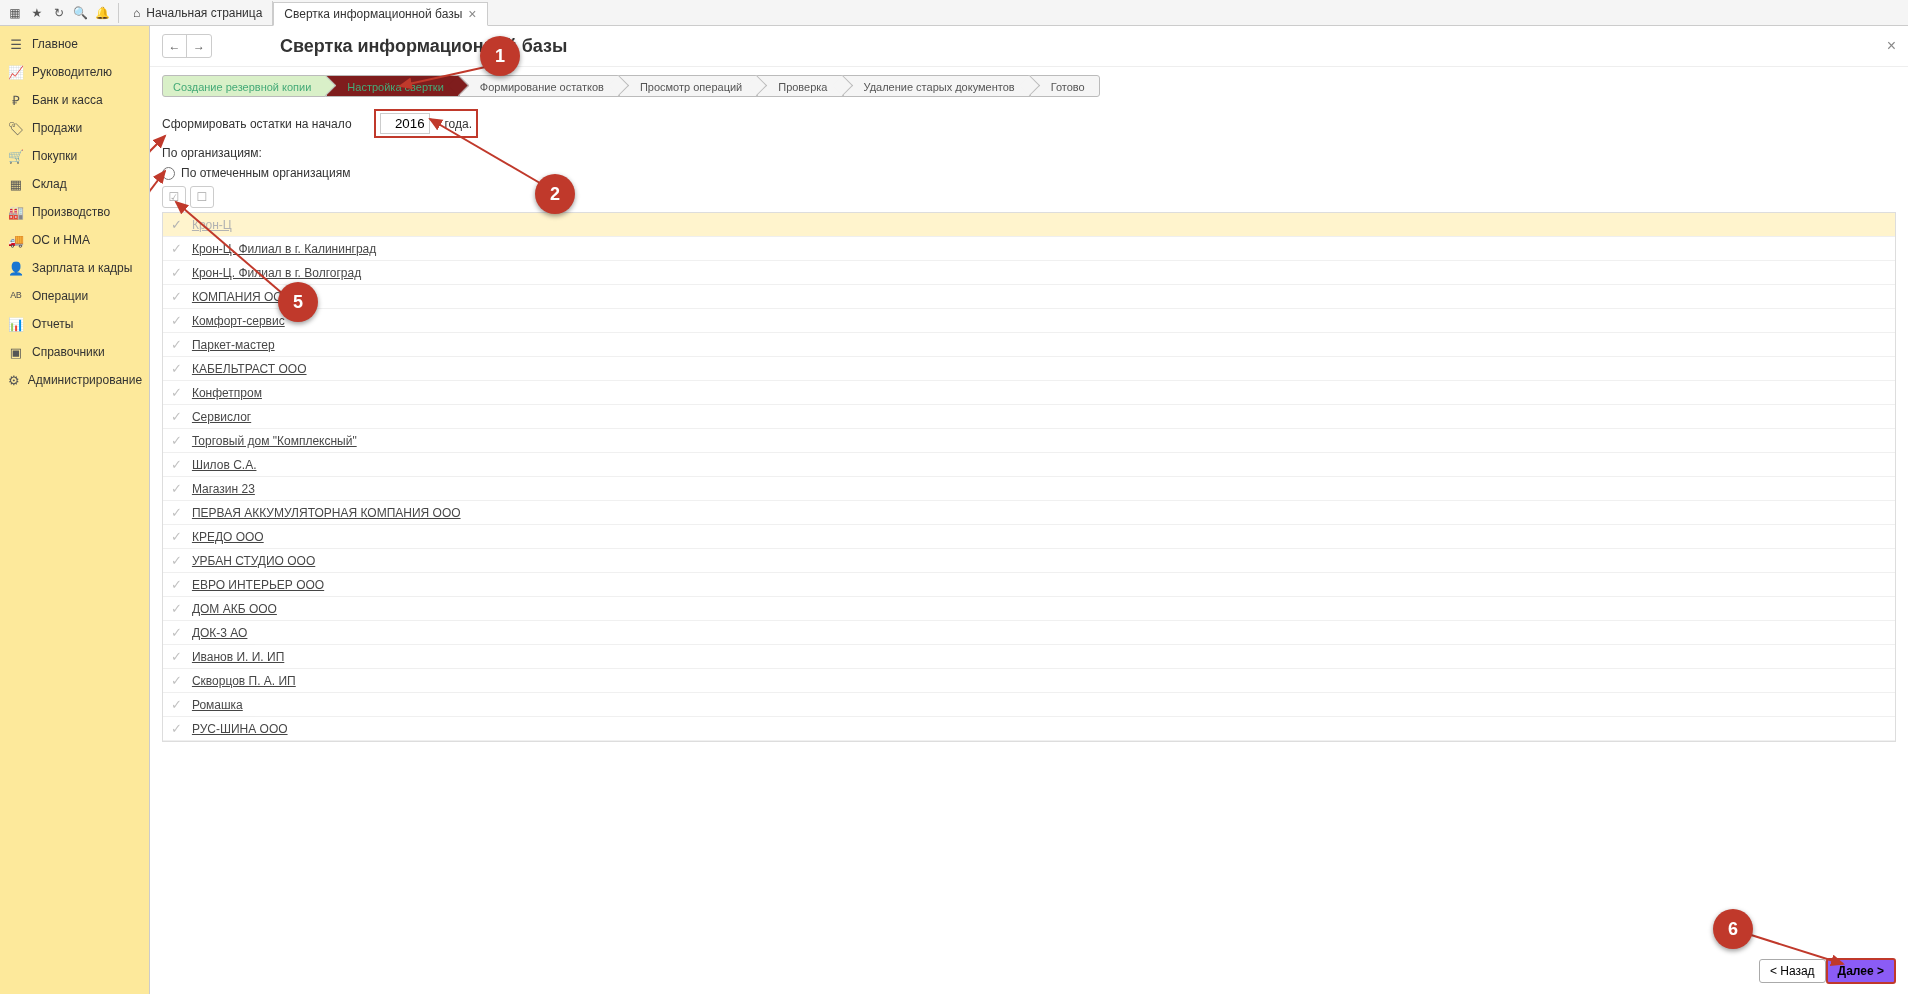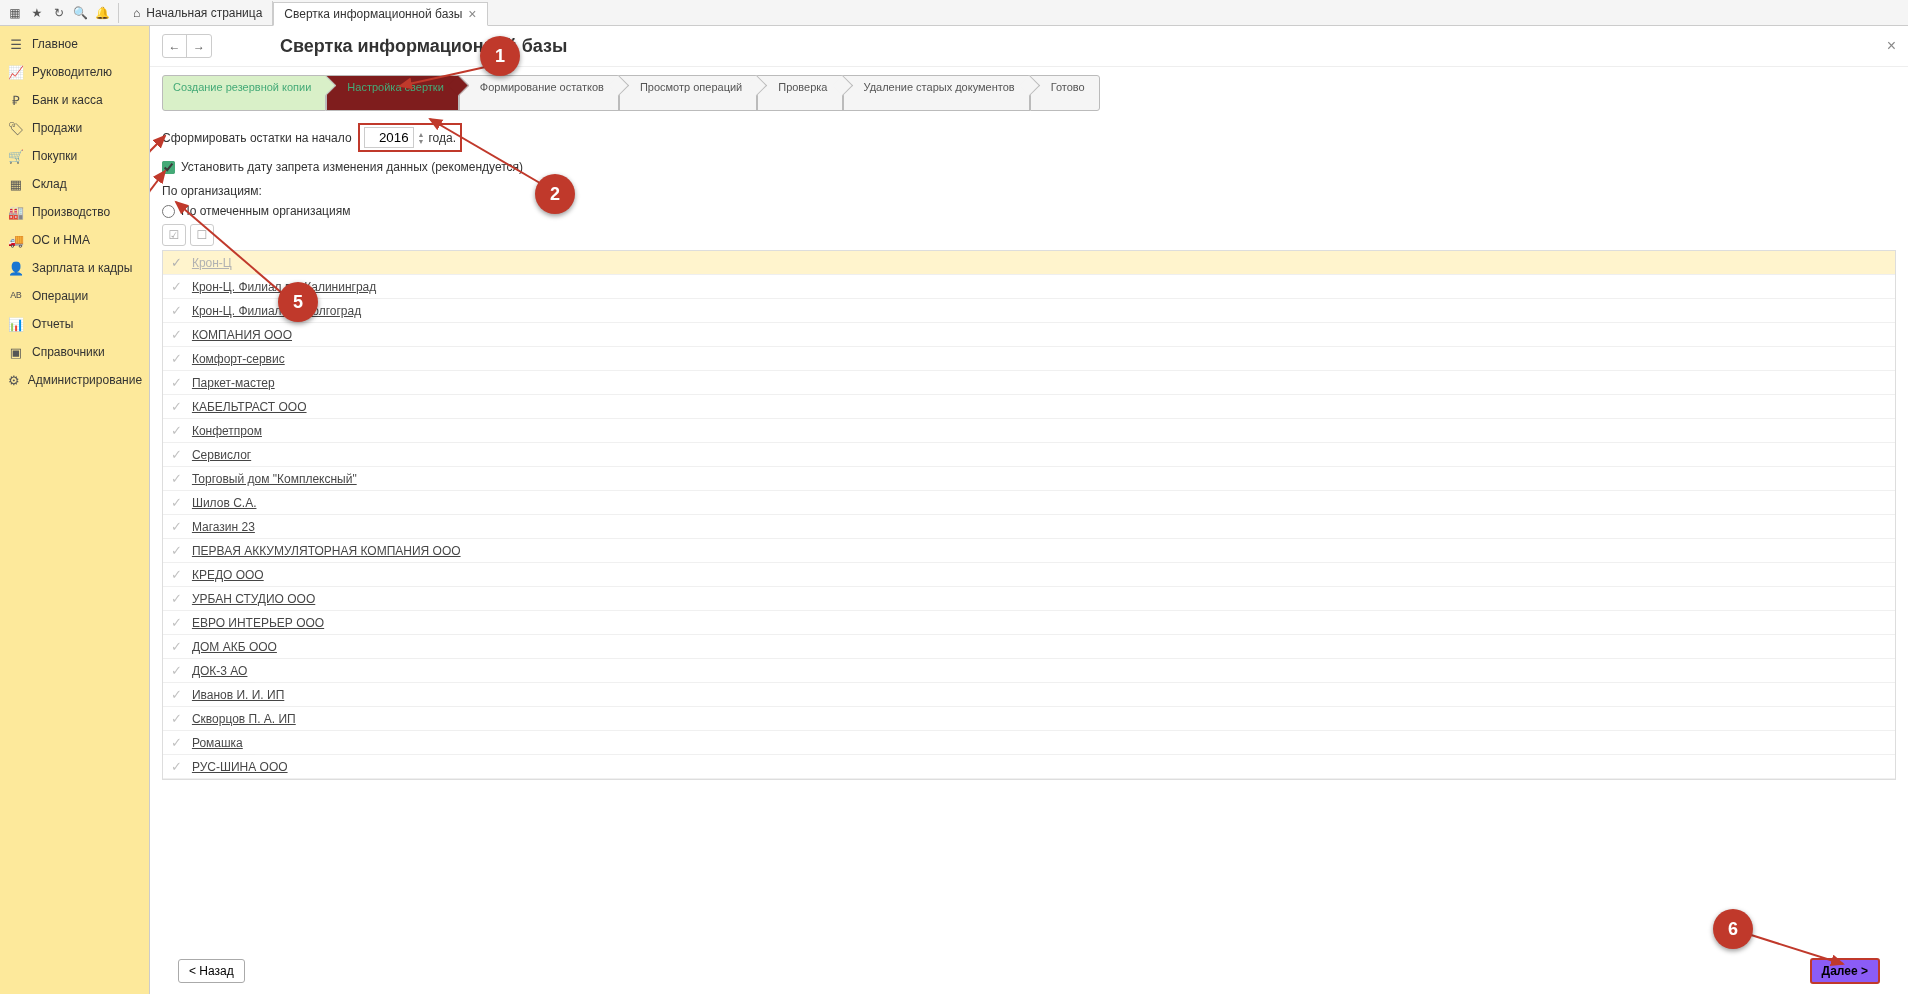--- a/index.html
+++ b/index.html
@@ -25,31 +25,31 @@
 .main { flex: 1; display: flex; flex-direction: column; position: relative; overflow: hidden; }
 .main-header { display: flex; align-items: center; padding: 8px 12px; border-bottom: 1px solid #eee; gap: 8px; }
 .nav-arrows { display: flex; border: 1px solid #ccc; border-radius: 3px; overflow: hidden; }
 .nav-arrows span { width: 24px; height: 22px; display: flex; align-items: center; justify-content: center; cursor: pointer; color: #555; }
 .nav-arrows span:first-child { border-right: 1px solid #ccc; }
 .page-title { font-size: 18px; margin-left: 60px; }
 .close-page { margin-left: auto; color: #888; cursor: pointer; font-size: 16px; }
 
 
 .wizard-steps { display: flex; margin: 8px 12px 12px; }
-.step { position: relative; height: 36px; line-height: 22px; padding: 0 14px 0 20px; background: #f5f5f5; border: 1px solid #bbb; font-size: 11px; color: #555; }
+.step { position: relative; height: 22px; line-height: 22px; padding: 0 14px 0 20px; background: #f5f5f5; border: 1px solid #bbb; font-size: 11px; color: #555; }
 .step:first-child { padding-left: 10px; border-radius: 3px 0 0 3px; }
 .step:last-child { border-radius: 0 3px 3px 0; }
 .step::after { content: ''; position: absolute; right: -8px; top: 2px; width: 14px; height: 14px; border-top: 1px solid #bbb; border-right: 1px solid #bbb; transform: rotate(45deg); background: inherit; z-index: 1; }
 .step:last-child::after { display: none; }
 .step.done { background: #d9f0c8; color: #4a7; }
 .step.active { background: #7f1d1d; color: #4a7; }
 
 
 .form-area { padding: 0 12px; flex: 1; overflow: auto; }
-.form-row { display: flex; align-items: center; gap: 6px; margin-bottom: 8px; }
+.form-row { display: flex; align-items: center; gap: 22px; margin-bottom: 8px; }
 .year-field { display: flex; align-items: center; border: 2px solid #c0392b; padding: 2px 4px; gap: 4px; }
 .year-input { width: 50px; border: 1px solid #ccc; padding: 2px 4px; text-align: right; }
 .spinner { display: flex; flex-direction: column; font-size: 7px; color: #888; }
 .checkbox-row { display: flex; align-items: center; gap: 6px; margin-bottom: 10px; }
 .checkbox-row input { accent-color: #4a7; }
 .sub-label { margin-bottom: 6px; }
 .radio-group { margin-left: 0; }
 .radio-row { display: flex; align-items: center; gap: 6px; margin-bottom: 6px; }
 
 
@@ -61,21 +61,21 @@
 .org-row { display: flex; align-items: center; padding: 4px 8px; border-bottom: 1px solid #eee; gap: 10px; }
 .org-row.selected { background: #fff3c8; }
 .check-mark { color: #bbb; font-size: 13px; }
 .org-name { color: #333; text-decoration: underline; }
 .org-row.selected .org-name, .org-row.selected .check-mark { color: #888; }
 .org-list .org-row:nth-child(1) .check-mark,
 .org-list .org-row:nth-child(1) .org-name { color: #aaa; }
 .disabled-list .org-row { opacity: 0.9; }
 
 
-.bottom-bar { padding: 10px 28px; display: flex; justify-content: space-between; align-items: center; }
+.bottom-bar { padding: 10px 12px; display: flex; justify-content: flex-end; align-items: center; }
 .btn { border: 1px solid #aaa; border-radius: 3px; padding: 4px 10px; background: #fff; cursor: pointer; font-size: 12px; }
 .btn-next { background: #8b5cf6; border: 2px solid #c0392b; font-weight: bold; }
 
 
 .callout { position: absolute; width: 40px; height: 40px; border-radius: 50%; background: #c0392b; color: #fff; display: flex; align-items: center; justify-content: center; font-size: 18px; font-weight: bold; z-index: 100; box-shadow: 0 2px 5px rgba(0,0,0,0.4); }
 .arrow-svg { position: absolute; z-index: 99; pointer-events: none; }
 </style>
 </head>
 <body>
 
@@ -179,24 +179,20 @@
         <div class="year-field">
           <input class="year-input" type="text" value="2016" style="">
           <div class="spinner">
               <span>▲</span>
               <span>▼</span>
             </div>
           <span>года.</span>
         </div>
       </div>
 
-      <label class="checkbox-row">
-        <input type="checkbox" checked="" style="">
-        <span>Установить дату запрета изменения данных (рекомендуется)</span>
-      </label>
 
       <div class="sub-label">По организациям:</div>
 
       <div class="radio-group">
         <label class="radio-row">
           <input type="radio" name="org" style="">
           <span>По отмеченным организациям</span>
         </label>
       </div>
 

